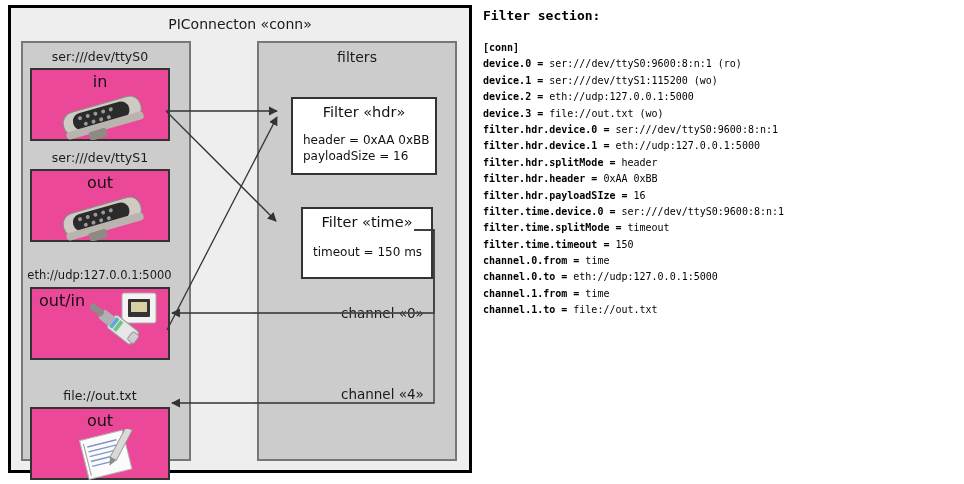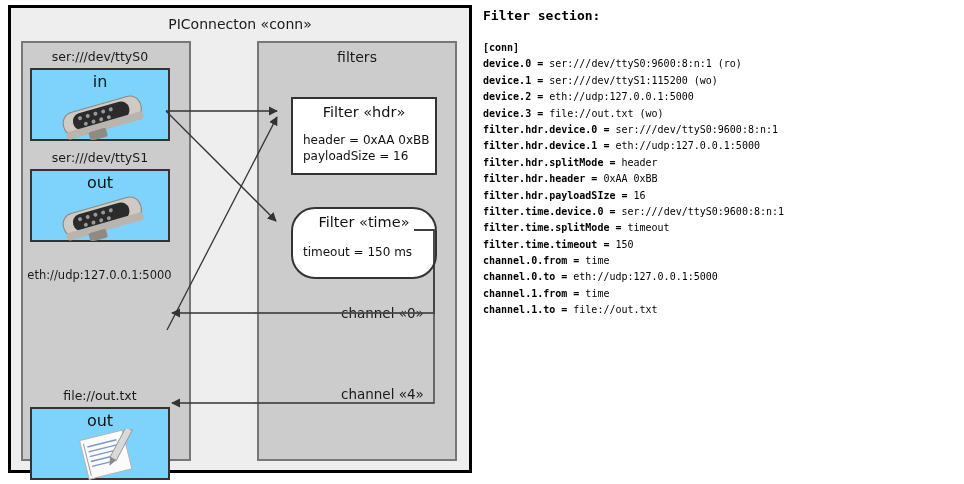--- a/index.html
+++ b/index.html
@@ -18,36 +18,36 @@
   .panel-title{position:absolute;left:0;top:6px;width:100%;text-align:center;
                font-size:14px;color:#1a1a1a;}
 
   #devices-panel{left:10px;top:33px;width:170px;height:420px;}
   #filters-panel{left:246px;top:33px;width:200px;height:420px;}
 
   
   .dev-label{position:absolute;width:140px;text-align:center;font-size:12.5px;
              color:#1a1a1a;left:7px;}
   .dev-box{position:absolute;left:7px;width:140px;height:73px;box-sizing:border-box;
-           background:#7dd3fc;border:2px solid #333333;}
+           background:#ec4899;border:2px solid #333333;}
   .dev-word{position:absolute;left:0;top:2px;width:100%;text-align:center;
             font-size:16px;color:#111111;}
   .dev-word.left{text-align:left;left:7px;width:auto;}
   .dev-art{position:absolute;}
 
   
   .filter-box{position:absolute;box-sizing:border-box;background:#ffffff;
               border:2px solid #333333;margin-top:12px;}
   .filter-title{position:absolute;left:0;top:5px;width:100%;text-align:center;
                 font-size:14.5px;color:#111111;}
   .filter-prop{position:absolute;left:10px;font-size:12px;color:#111111;
                white-space:nowrap;}
 
   #filter-hdr{left:32px;top:42px;width:146px;height:78px;}
-  #filter-time{left:32px;top:152px;width:146px;height:72px;border-radius:24px;}
+  #filter-time{left:42px;top:152px;width:132px;height:72px;}
 
   
   .channel-label{position:absolute;font-size:13.5px;color:#1a1a1a;white-space:nowrap;}
 
   
   #wires{position:absolute;left:0;top:0;width:964px;height:484px;
          pointer-events:none;}
 
   
   #config{position:absolute;left:483px;top:0px;width:478px;height:484px;}
@@ -110,20 +110,36 @@
             <circle cx="46" cy="29" r="2"></circle>
               <circle cx="54" cy="29" r="2"></circle>
           </g>
           <rect x="8" y="32" width="80" height="8" rx="4" fill="#b9b5ae"></rect>
           <rect x="30" y="38" width="18" height="9" rx="2" fill="#8f8b84"></rect>
         </g>
       </svg>
     </div>
 
     <div class="dev-label" style="top:225px;left:-6px;width:165px;font-size:11.5px">eth://udp:127.0.0.1:5000</div>
+    <div class="dev-box" style="top:244px">
+      <div class="dev-word left">out/in</div>
+      <svg class="dev-art" style="left:58px;top:2px" width="78" height="68" viewBox="0 0 78 68">
+        <rect x="32" y="2" width="34" height="30" rx="2" fill="#f3f3f3" stroke="#aaaaaa"></rect>
+        <rect x="38" y="8" width="22" height="18" rx="1" fill="#333333"></rect>
+        <rect x="41" y="11" width="16" height="10" fill="#d8d0a0"></rect>
+        <g transform="rotate(38 30 44)">
+          <rect x="14" y="30" width="30" height="16" rx="3" fill="#e6e6e6" stroke="#9a9a9a"></rect>
+          <rect x="38" y="33" width="8" height="10" rx="2" fill="#cfcfcf" stroke="#9a9a9a"></rect>
+          <rect x="16" y="32" width="4" height="12" fill="#5fa8d8"></rect>
+          <rect x="21" y="32" width="4" height="12" fill="#72c48a"></rect>
+          <rect x="2" y="33" width="14" height="11" rx="2" fill="#b0b0b0"></rect>
+          <rect x="-12" y="35" width="16" height="7" rx="3" fill="#8c8c8c"></rect>
+        </g>
+      </svg>
+    </div>
 
     <div class="dev-label" style="top:345px">file://out.txt</div>
     <div class="dev-box" style="top:364px">
       <div class="dev-word">out</div>
       <svg class="dev-art" style="left:46px;top:20px" width="70" height="52" viewBox="0 0 70 52">
         <g transform="rotate(-14 35 26)">
           <rect x="6" y="4" width="44" height="40" fill="#fbfbfb" stroke="#b4b4b4"></rect>
           <g stroke="#7f96c8" stroke-width="1.4">
             <line x1="12" y1="12" x2="42" y2="12"></line>
               <line x1="12" y1="17" x2="42" y2="17"></line>

